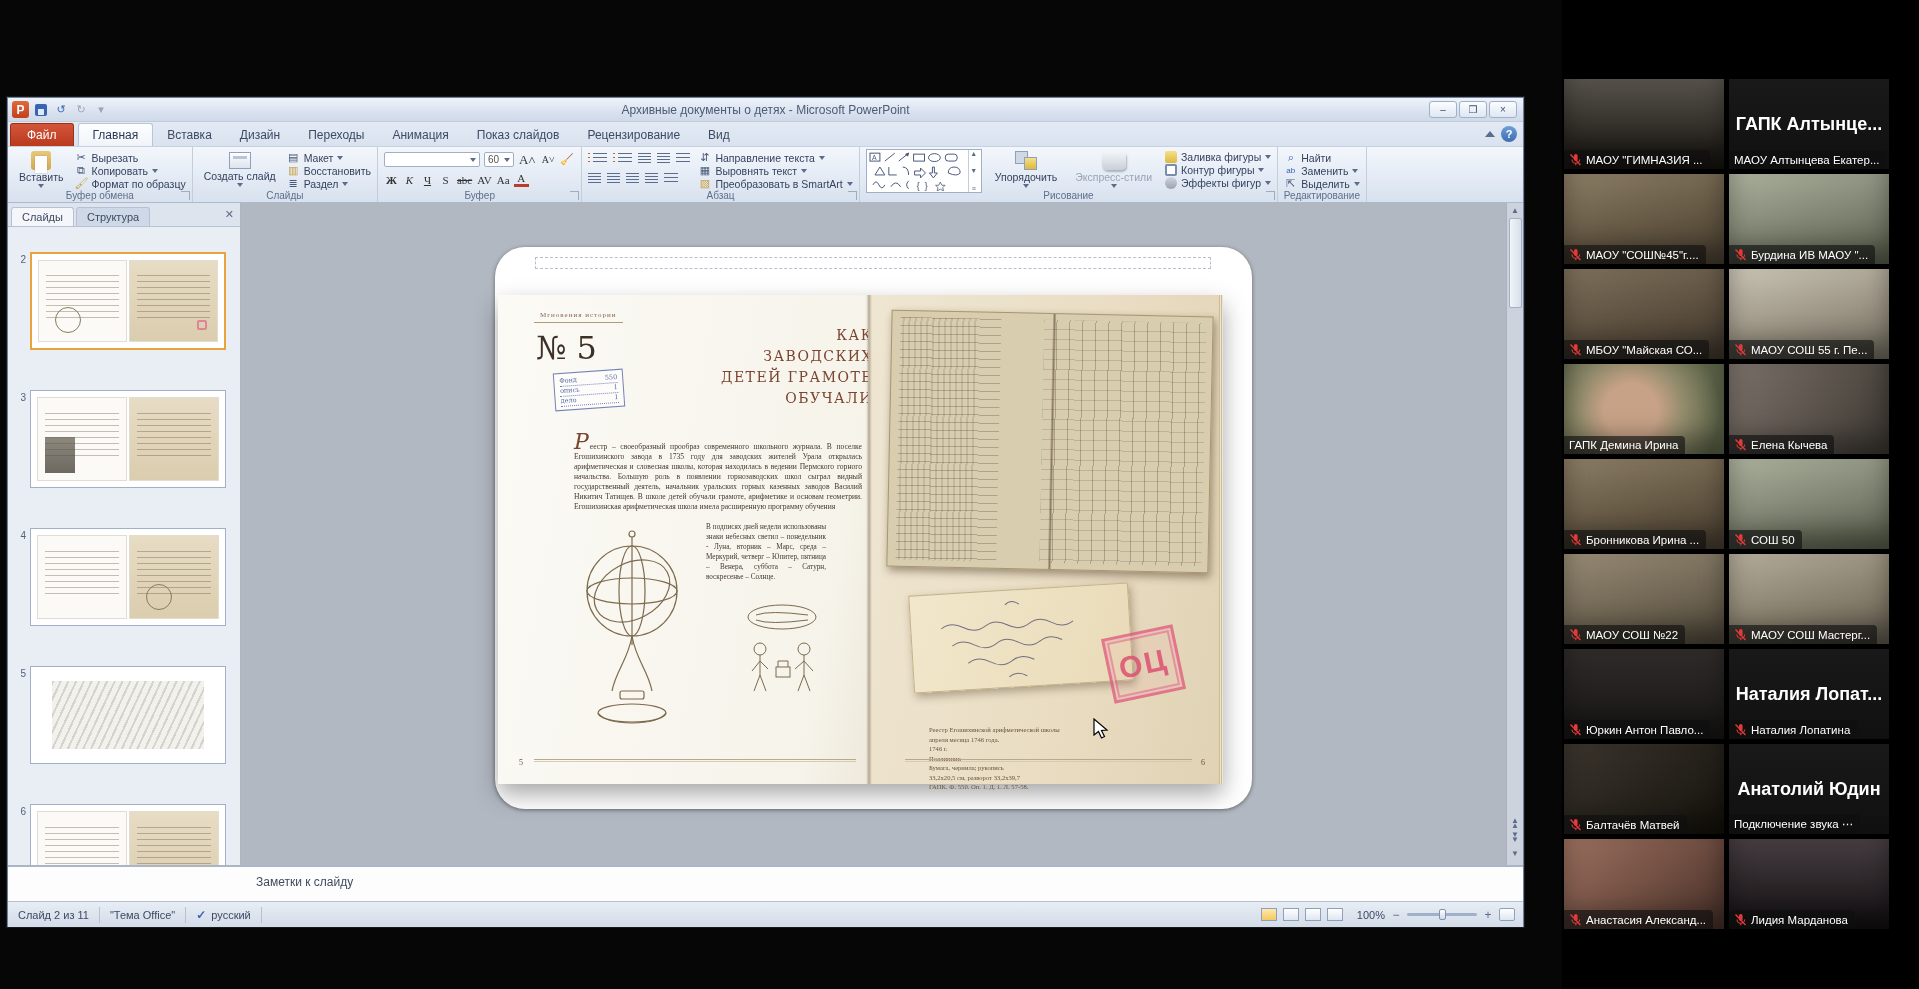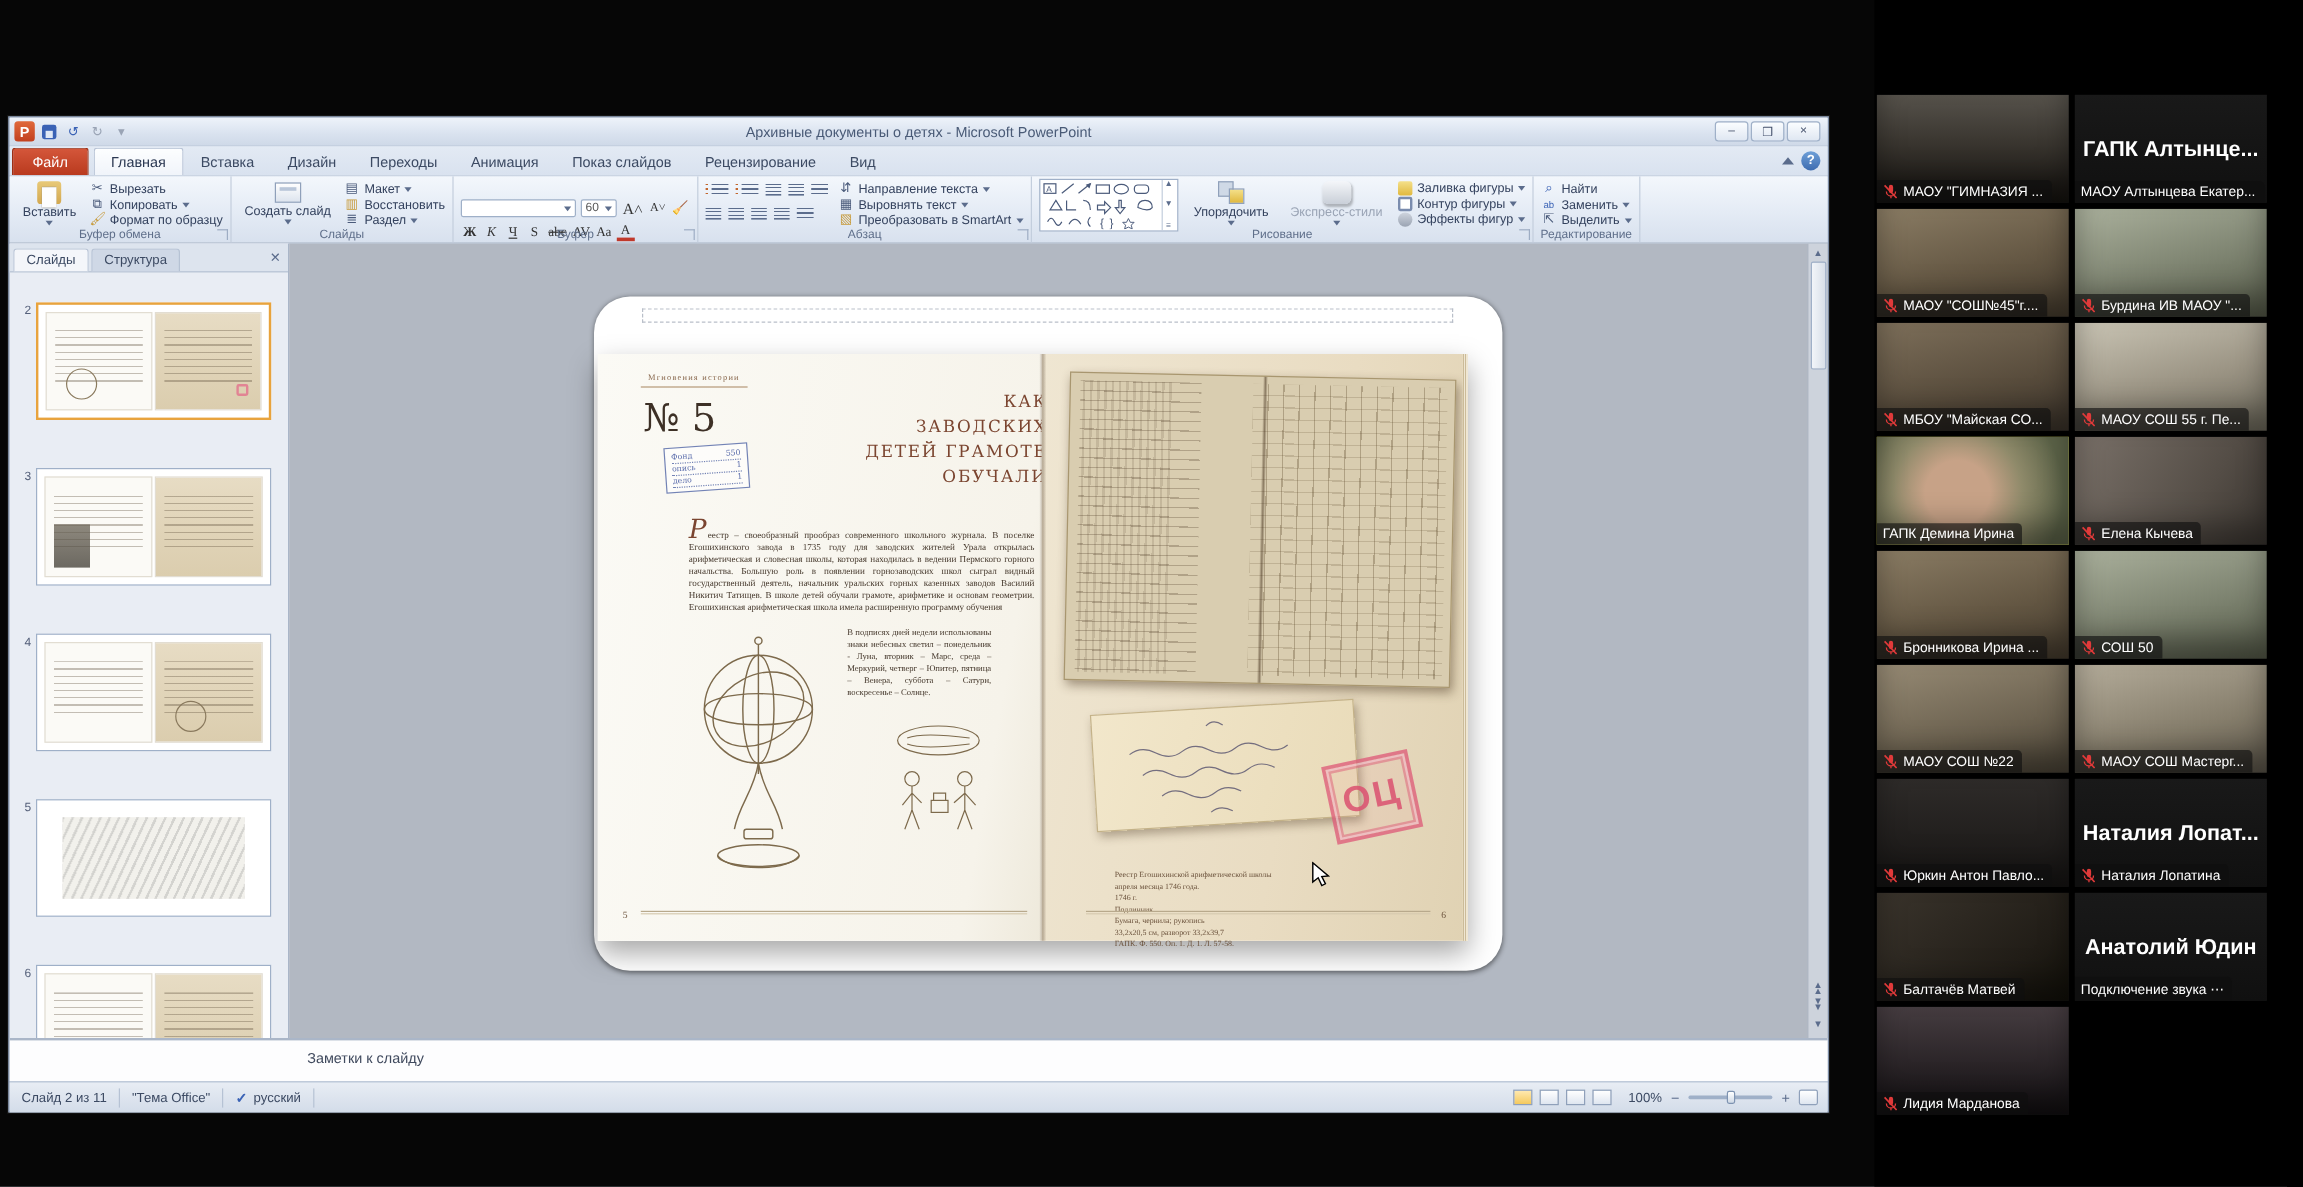--- a/index.html
+++ b/index.html
@@ -324,21 +324,21 @@
         <div class="sbtn">
             <span class="mini-ic">≣</span>
             <span>Раздел</span>
             <span class="caret"></span>
           </div>
       </div>
       <div class="glabel">Слайды</div>
     </div>
 
     <div class="rgroup">
-      <div style="display:flex; align-items:flex-end; gap:4px; margin-top:16px;">
+      <div style="display:flex; align-items:flex-end; gap:4px; margin-top:2px;">
         <div class="fontbox">
             <span></span>
             <span class="caret"></span>
           </div>
         <div class="sizebox">
             <span>60</span>
             <span class="caret"></span>
           </div>
         <div class="fbtn" style="font-size:13px;">A˄</div>
         <div class="fbtn" style="font-size:10px;">A˅</div>
@@ -865,20 +865,31 @@
       </div>
       <div class="tile">
         <div class="audiofeed">
           <span class="bigname">Анатолий Юдин</span>
         </div>
         <div class="plabel">
           <span>Подключение звука ⋯</span>
         </div>
       </div>
       <div class="tile">
+        <div class="feed tone-flowers"></div>
+        <div class="plabel">
+          <svg class="micoff" width="13" height="13" viewBox="0 0 13 13">
+            <rect x="5" y="1" width="3.6" height="7" rx="1.8" fill="#e03a3a"></rect>
+            <path d="M3 6.5 a3.8 3.8 0 0 0 7.6 0 M6.8 10.3 v2" stroke="#e03a3a" stroke-width="1.1" fill="none"></path>
+            <line x1="1.5" y1="1.5" x2="11.5" y2="12" stroke="#e03a3a" stroke-width="1.4"></line>
+          </svg>
+          <span>Анастасия Александ...</span>
+        </div>
+      </div>
+      <div class="tile">
         <div class="feed tone-darkp"></div>
         <div class="plabel">
           <svg class="micoff" width="13" height="13" viewBox="0 0 13 13">
             <rect x="5" y="1" width="3.6" height="7" rx="1.8" fill="#e03a3a"></rect>
             <path d="M3 6.5 a3.8 3.8 0 0 0 7.6 0 M6.8 10.3 v2" stroke="#e03a3a" stroke-width="1.1" fill="none"></path>
             <line x1="1.5" y1="1.5" x2="11.5" y2="12" stroke="#e03a3a" stroke-width="1.4"></line>
           </svg>
           <span>Лидия Марданова</span>
         </div>
       </div>

